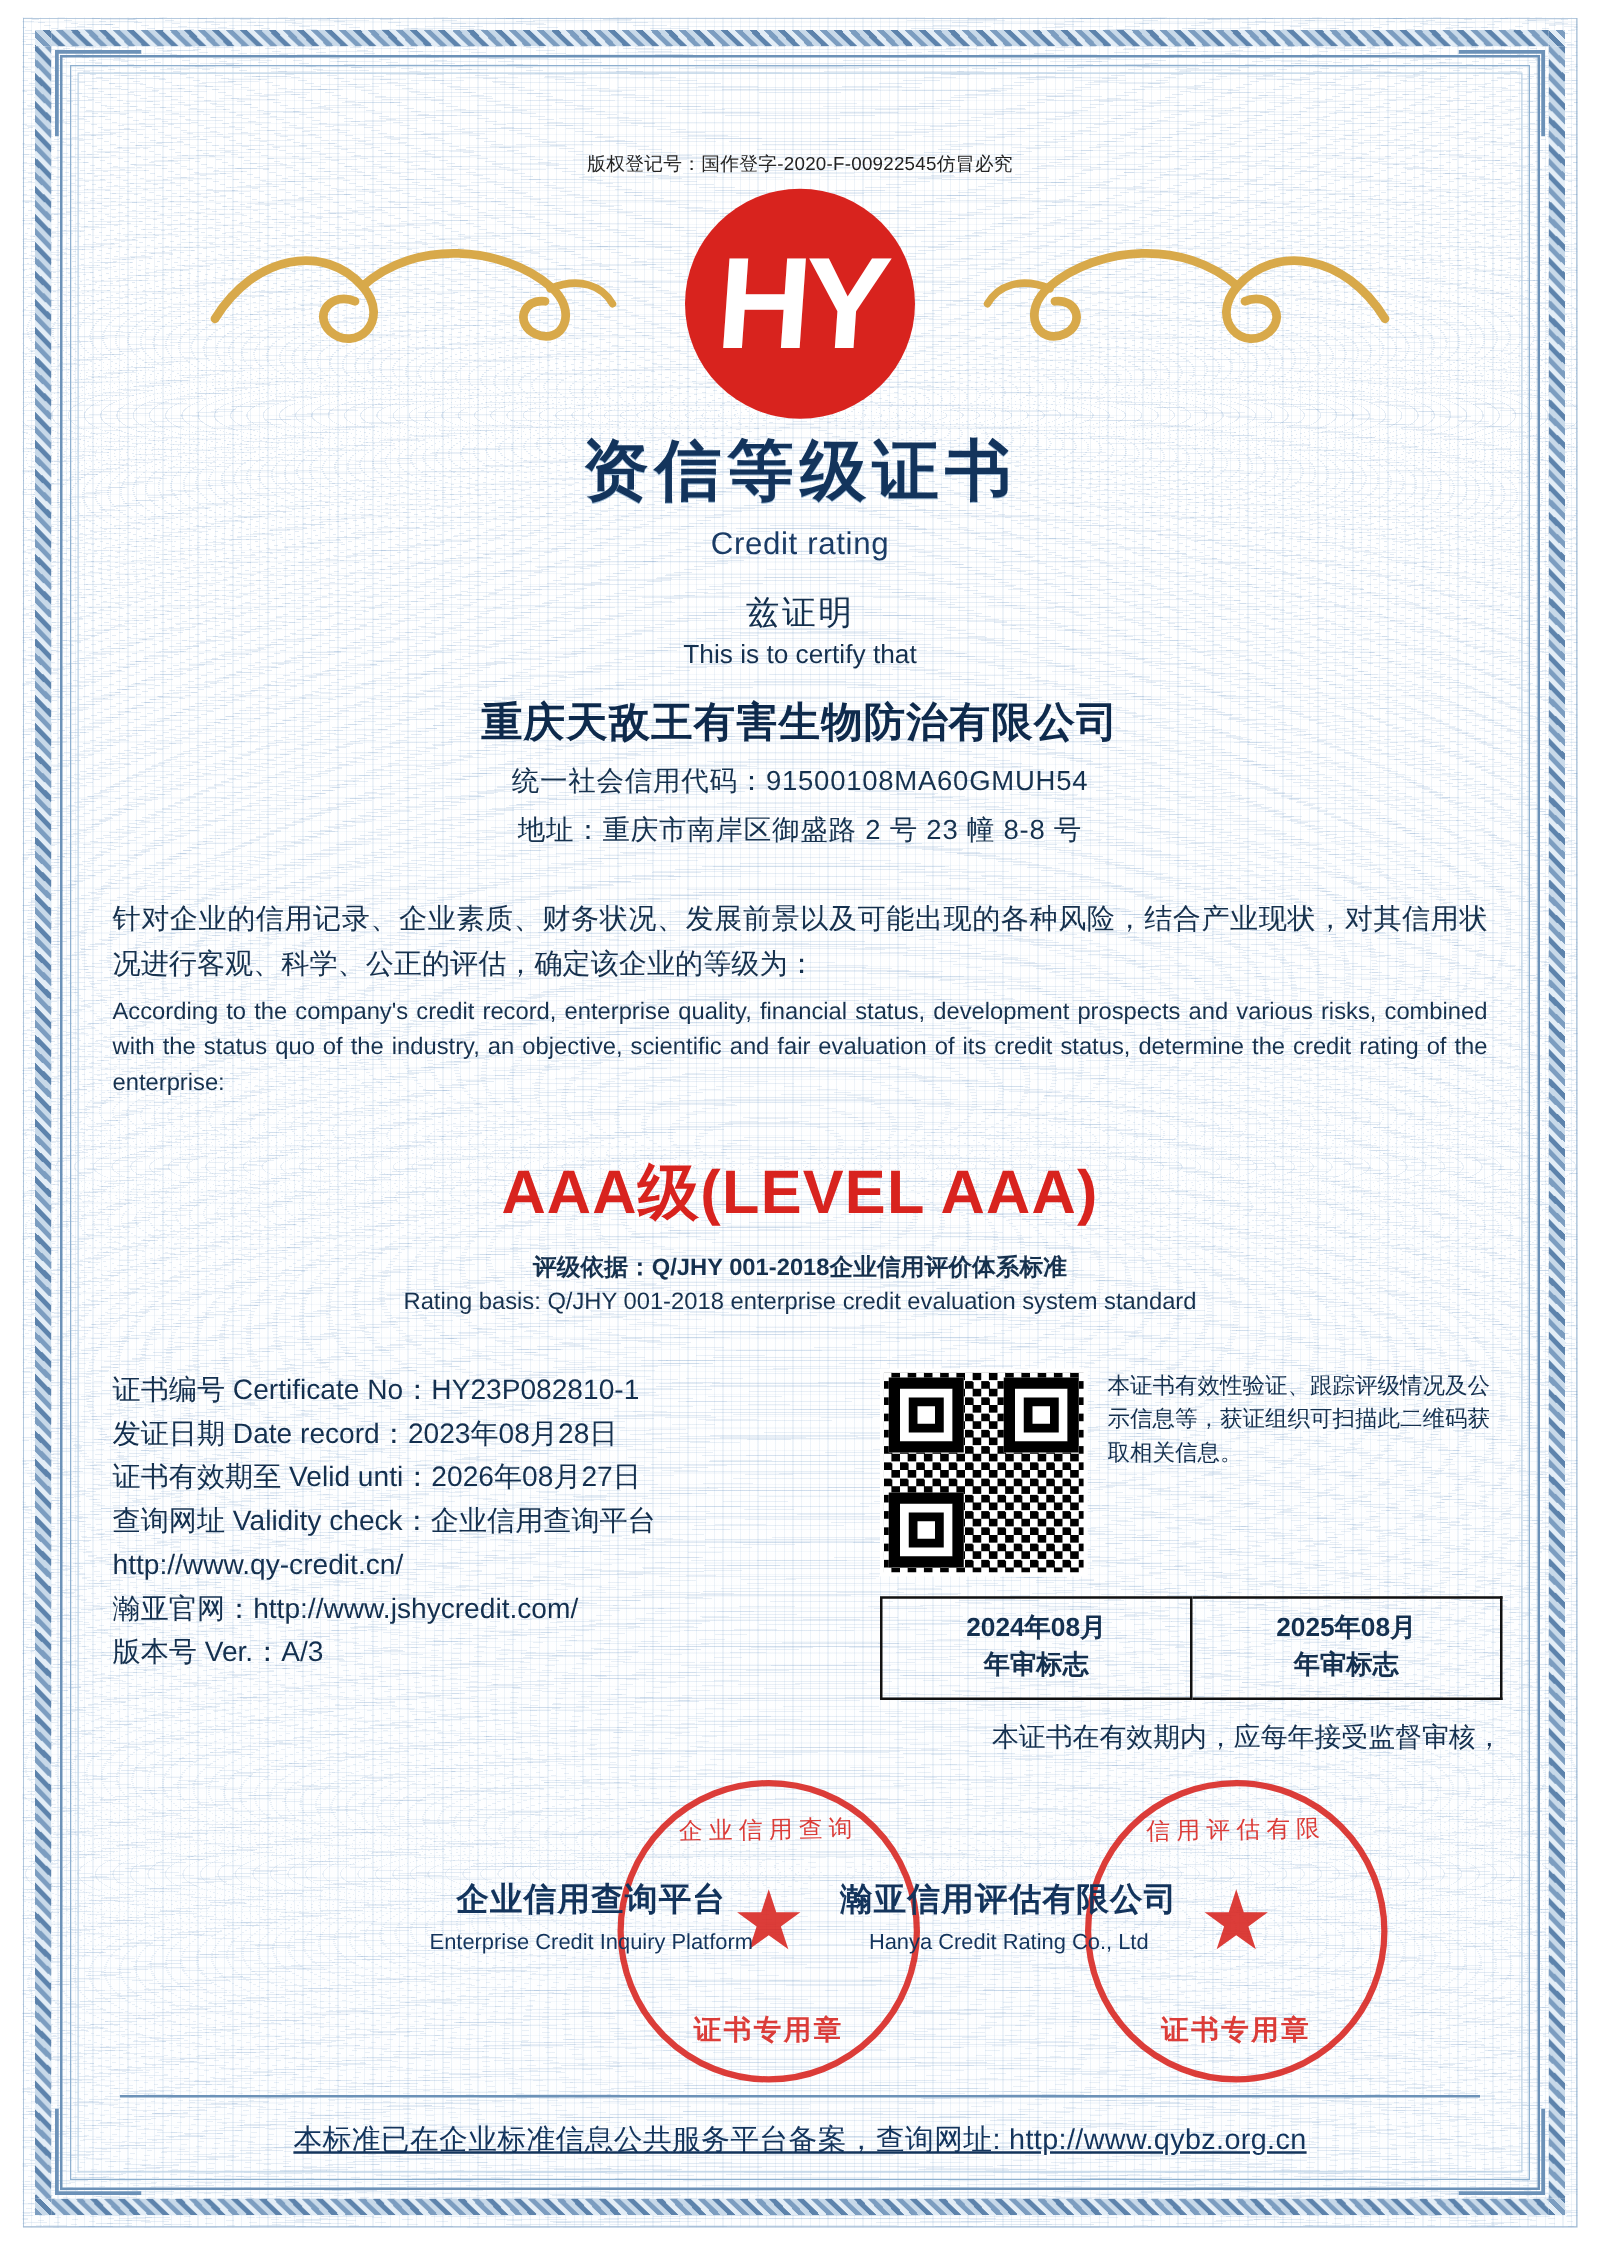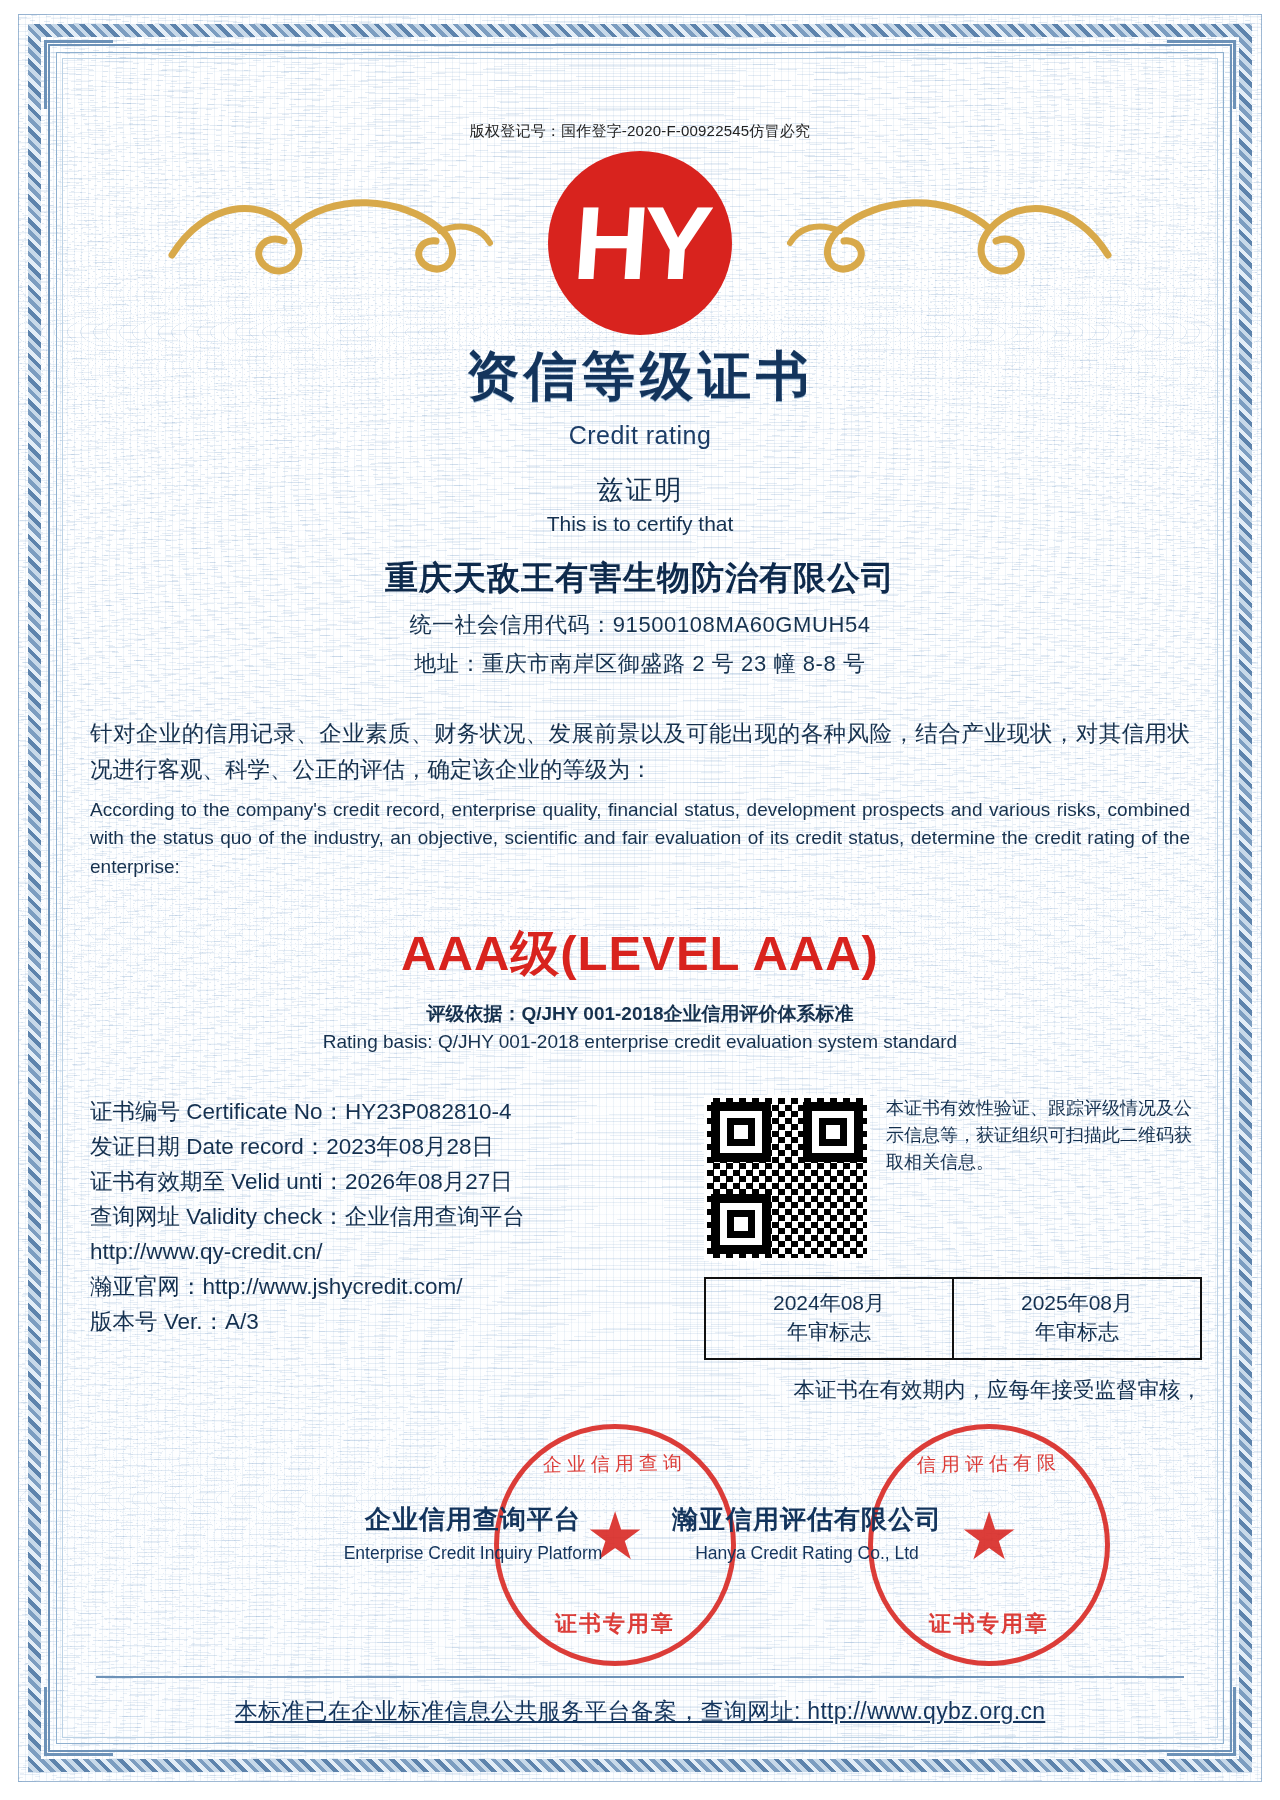--- a/index.html
+++ b/index.html
@@ -174,21 +174,20 @@
     letter-spacing: 0.6px;
   }
 
   .body-cn {
     margin-top: 38px;
     font-size: 22.5px;
     line-height: 1.62;
     color: #16314e;
     text-align: justify;
     padding: 0 12px;
-    font-family: Liberation Mono, monospace;
   }
   .body-en {
     margin-top: 6px;
     font-size: 19px;
     line-height: 1.5;
     color: #16314e;
     text-align: justify;
     padding: 0 12px;
   }
 
@@ -278,20 +277,21 @@
     width: 100%;
   }
   .seal-box {
     flex: 1;
     border: 2px solid #111;
     text-align: center;
     padding: 10px 0 12px;
     font-size: 21px;
     color: #14304f;
     line-height: 1.35;
+    font-weight: bold;
   }
   .seal-box + .seal-box { border-left: none; }
 
   .annual-note {
     margin-top: 14px;
     font-size: 21.5px;
     color: #14304f;
     text-align: right;
     line-height: 1.5;
   }
@@ -422,21 +422,21 @@
       <div class="body-cn">针对企业的信用记录、企业素质、财务状况、发展前景以及可能出现的各种风险，结合产业现状，对其信用状况进行客观、科学、公正的评估，确定该企业的等级为：</div>
       <div class="body-en">According to the company's credit record, enterprise quality, financial status, development prospects and various risks, combined with the status quo of the industry, an objective, scientific and fair evaluation of its credit status, determine the credit rating of the enterprise:</div>
 
       <div class="level">AAA级(LEVEL AAA)</div>
       <div class="basis-cn">评级依据：Q/JHY 001-2018企业信用评价体系标准</div>
       <div class="basis-en">Rating basis: Q/JHY 001-2018 enterprise credit evaluation system standard</div>
 
       <div class="info-block">
         <div class="info-left">
           <div class="line">
-            <span>证书编号 Certificate No：</span><span>HY23P082810-4</span>
+            <span>证书编号 Certificate No：</span><span>HY23P082810-1</span>
           </div>
           <div class="line">
             <span>发证日期 Date record：</span><span>2023年08月28日</span>
           </div>
           <div class="line">
             <span>证书有效期至 Velid unti：</span><span>2026年08月27日</span>
           </div>
           <div class="line">
             <span>查询网址 Validity check：</span><span>企业信用查询平台</span>
           </div>

